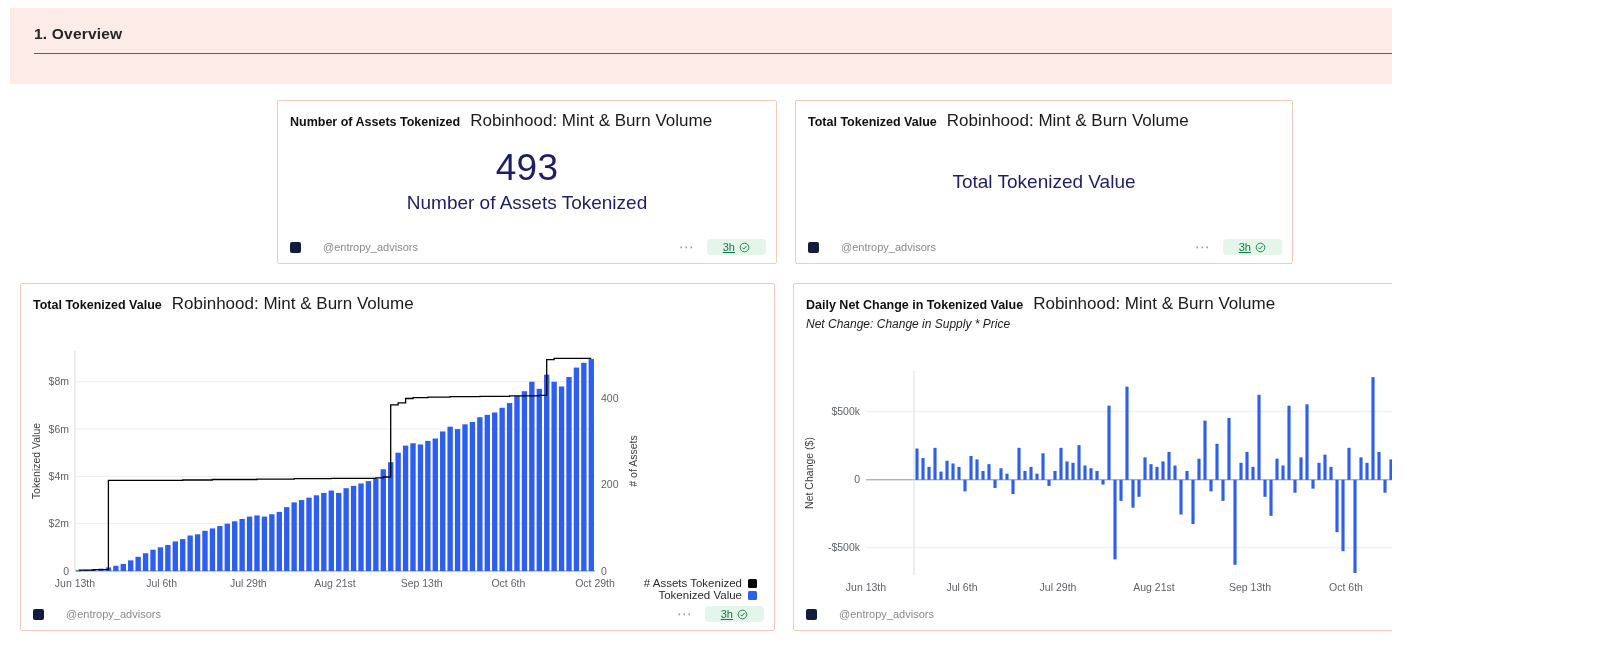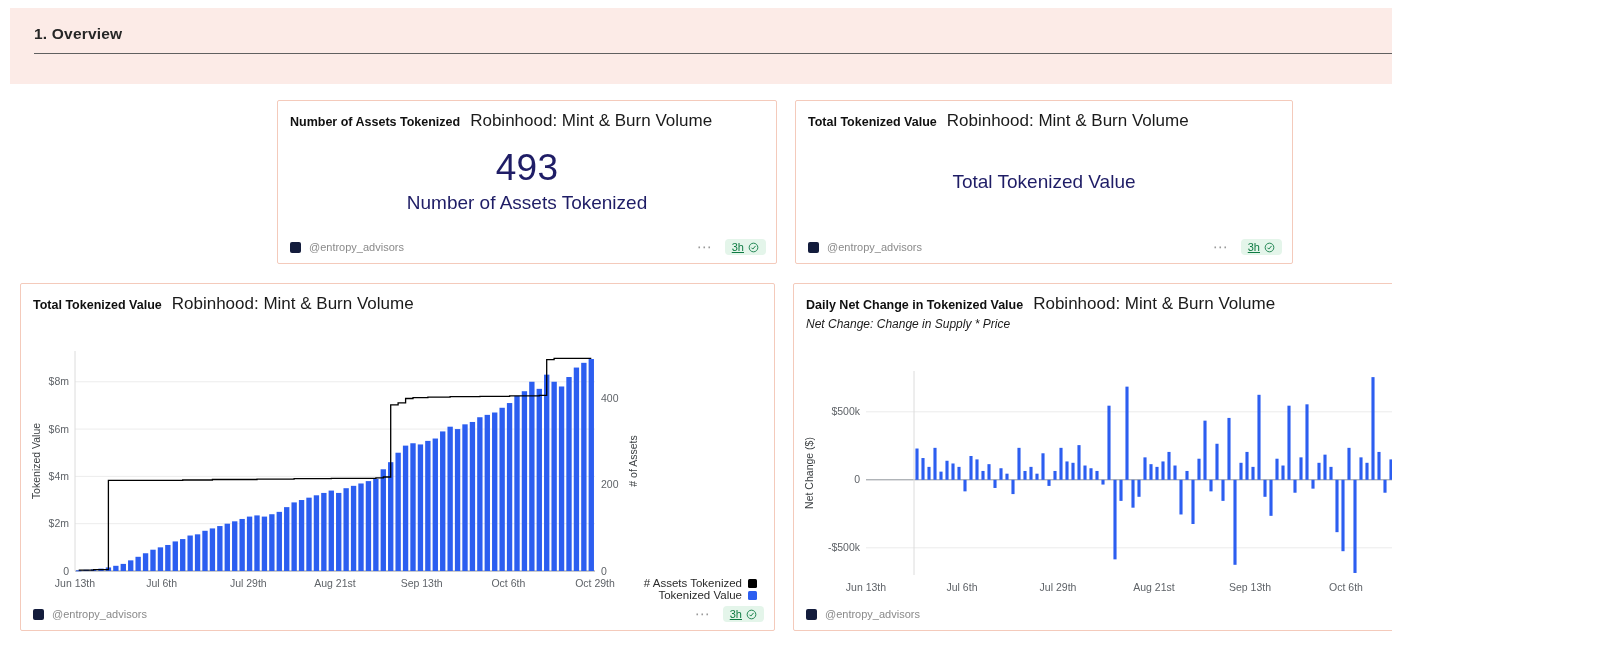--- a/index.html
+++ b/index.html
@@ -22,27 +22,27 @@
   .card-head .t{font-size:12.5px;font-weight:700;color:#101010;}
   .card-head .t.ul{}
   .card-head .s{font-size:17px;color:#1b1b1b;}
   .note{padding:3px 12px 0;font-size:12px;font-style:italic;color:#1b1b1b;}
 
   .stat-body{flex:1;display:flex;flex-direction:column;align-items:center;justify-content:center;margin-top:-4px;text-align:center;}
   .big{font-size:37px;color:#1f1d66;font-weight:500;letter-spacing:.3px;}
   .lbl{font-size:19px;color:#1f1d66;margin-top:3px;}
 
   .card-foot{display:flex;justify-content:space-between;align-items:center;padding:5px 10px 8px 12px;}
-  .foot-left{display:flex;align-items:center;gap:8px;}
+  .foot-left{display:flex;align-items:center;gap:22px;}
   .logo{width:11px;height:11px;background:#131c3c;border-radius:2px;display:inline-block;}
   .handle{font-size:11px;color:#8a8a8a;}
   .foot-right{display:flex;align-items:center;gap:12px;}
   .dots{font-size:15px;color:#9a9a9a;letter-spacing:1px;cursor:pointer;line-height:10px;}
   .badge{display:inline-flex;align-items:center;gap:4px;background:#e4f5ea;color:#0e7b43;
-         font-size:11px;padding:2px 7px;border-radius:4px;cursor:pointer;text-decoration:underline;}
+         font-size:11px;padding:2px 16px;border-radius:4px;cursor:pointer;text-decoration:underline;}
   .badge svg{width:11px;height:11px;display:block;}
 
   .chart-row{flex:1;display:flex;align-items:stretch;padding:2px 4px 0 8px;min-height:0;}
   .legend{display:flex;flex-direction:column;justify-content:flex-end;gap:0;}
   #legend-combo{width:108px;}
   #legend-net{width:92px;}
   .leg-item{display:flex;align-items:center;justify-content:flex-end;gap:6px;
             font-size:11.5px;color:#2b2b2b;cursor:pointer;white-space:nowrap;}
   .leg-swatch{width:9px;height:9px;border-radius:1.5px;display:inline-block;flex:0 0 auto;}
 

